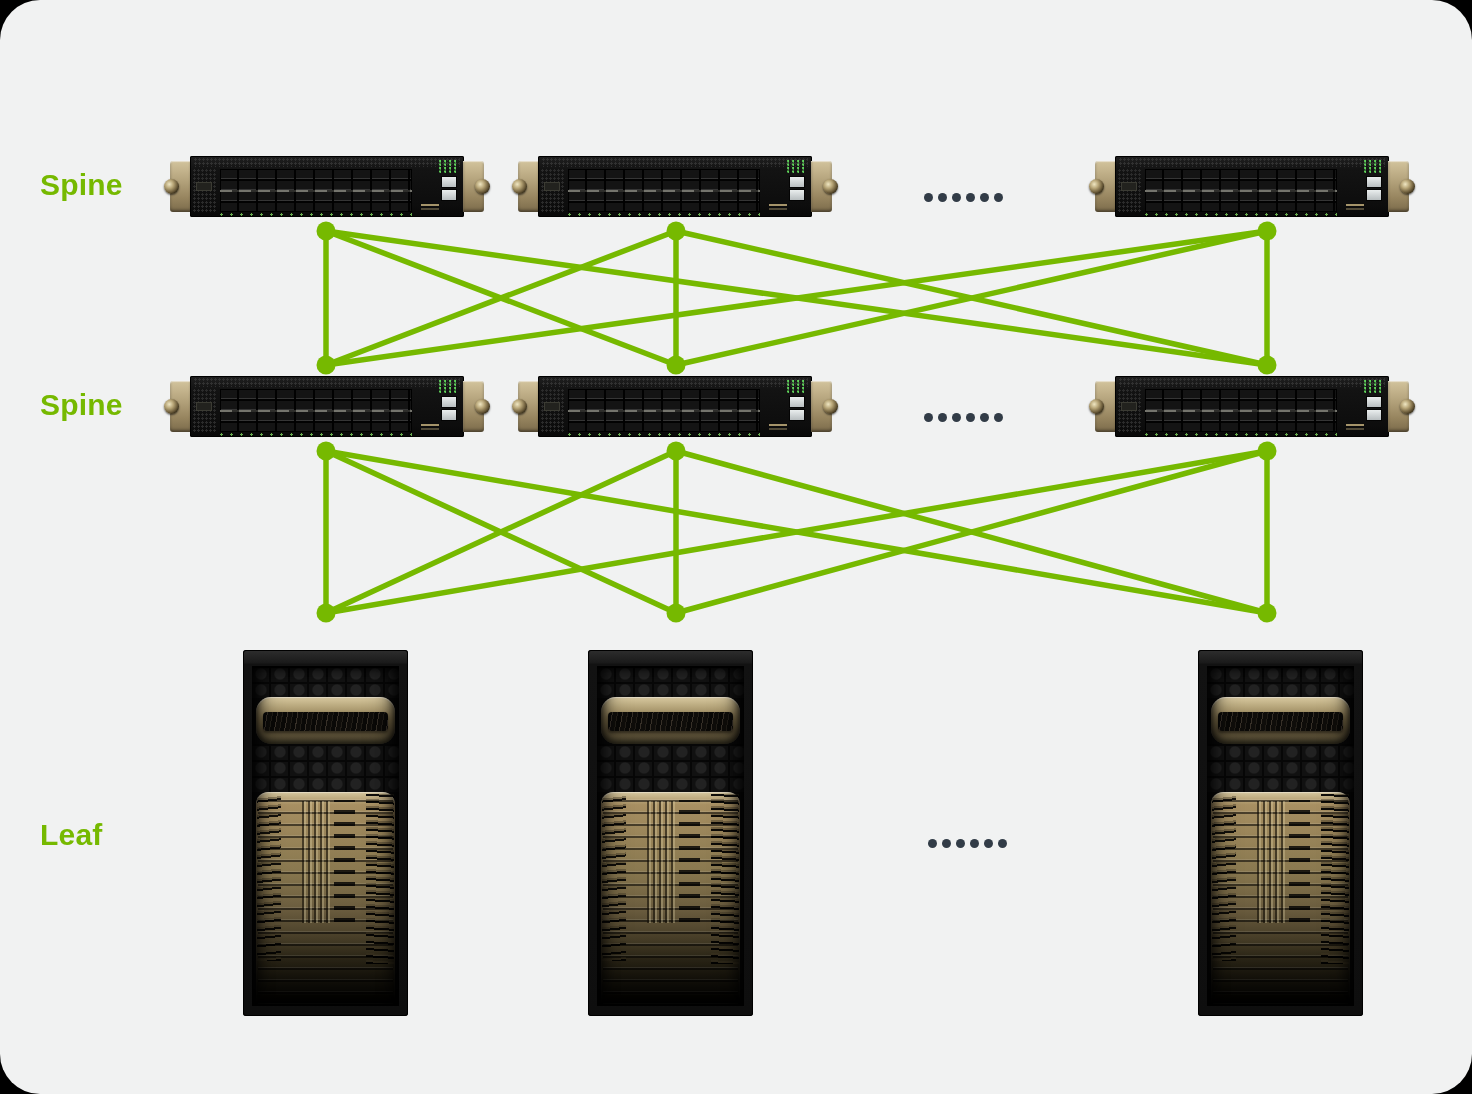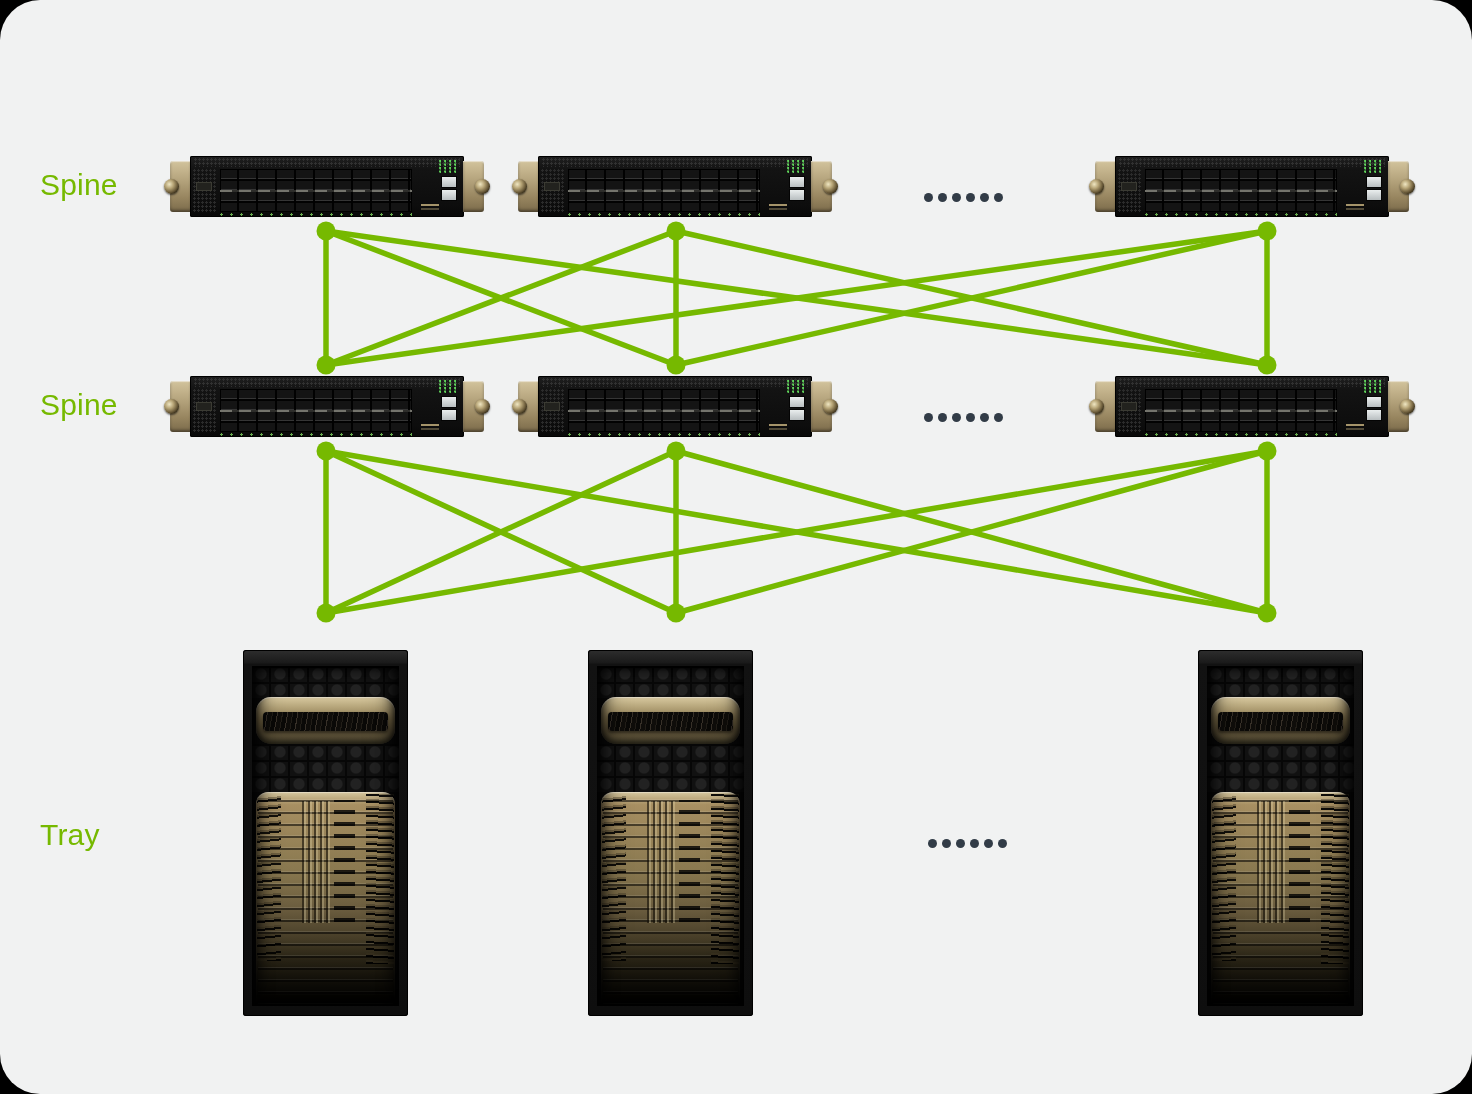--- a/index.html
+++ b/index.html
@@ -10,21 +10,21 @@
     position:relative;overflow:hidden;
   }
   .card{
     position:absolute;inset:0;
     background:#f1f2f2;
     border-radius:40px;
   }
   
   .row-label{
     position:absolute;left:40px;
-    font-size:30px;font-weight:400;line-height:36px;
+    font-size:30px;font-weight:700;line-height:36px;
     color:var(--accent,#76b900);
     letter-spacing:.2px;
   }
   
   .mesh{position:absolute;inset:0;width:1472px;height:1094px;}
   
   .dots{position:absolute;display:flex;gap:5px;align-items:center;height:10px;}
   .dots .dot{width:9px;height:9px;border-radius:50%;background:var(--dotcolor,#323c47);}
   
   .switch{position:absolute;width:314px;height:61px;}
@@ -137,21 +137,21 @@
       <circle cx="326" cy="451" r="9.5" fill="#76b900"></circle>
       <circle cx="326" cy="613" r="9.5" fill="#76b900"></circle>
       <circle cx="676" cy="451" r="9.5" fill="#76b900"></circle>
       <circle cx="676" cy="613" r="9.5" fill="#76b900"></circle>
       <circle cx="1267" cy="451" r="9.5" fill="#76b900"></circle>
       <circle cx="1267" cy="613" r="9.5" fill="#76b900"></circle>
     </svg>
 
   <div class="row-label" style="top:167px">Spine</div>
   <div class="row-label" style="top:387px">Spine</div>
-  <div class="row-label" style="top:817px">Tray</div>
+  <div class="row-label" style="top:817px">Leaf</div>
 
   <div class="switch" style="left:170px;top:156px">
   <div class="sw-ear left">
         <div class="sw-screw"></div>
       </div>
   <div class="sw-body">
     <div class="sw-vents"></div>
     <div class="sw-leftpanel"></div>
     <div class="sw-chip"></div>
     <div class="sw-ports"></div>

